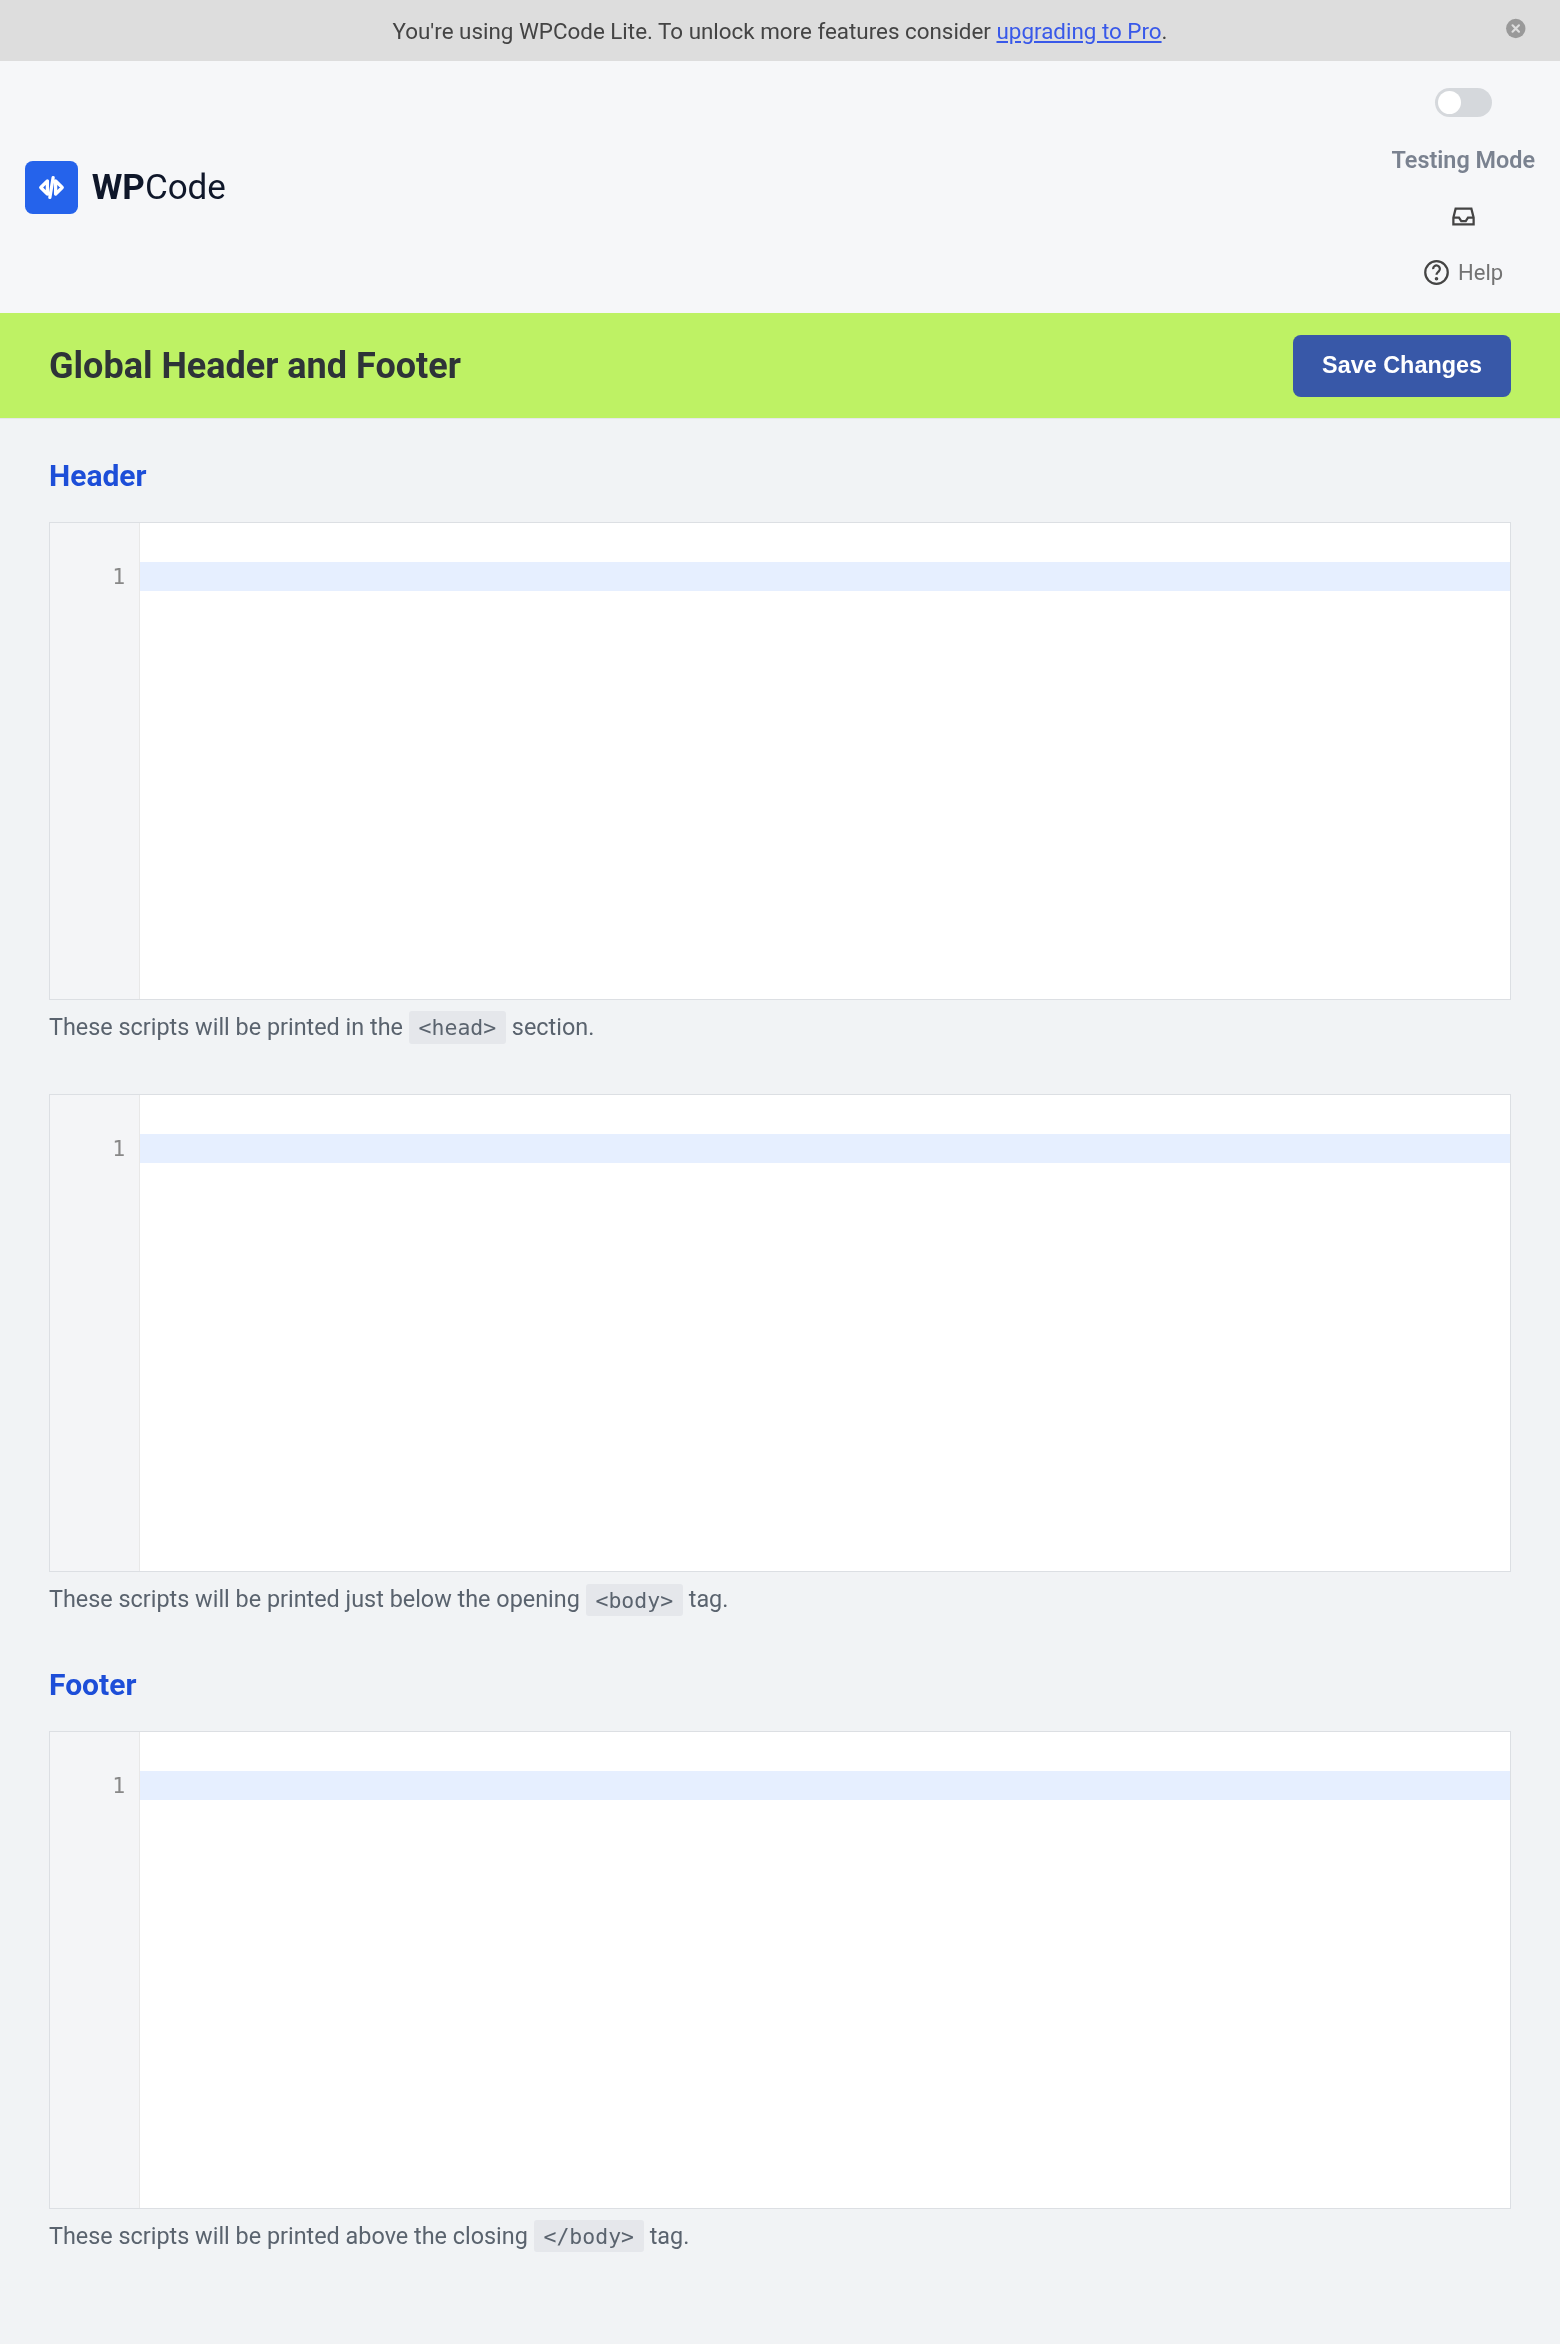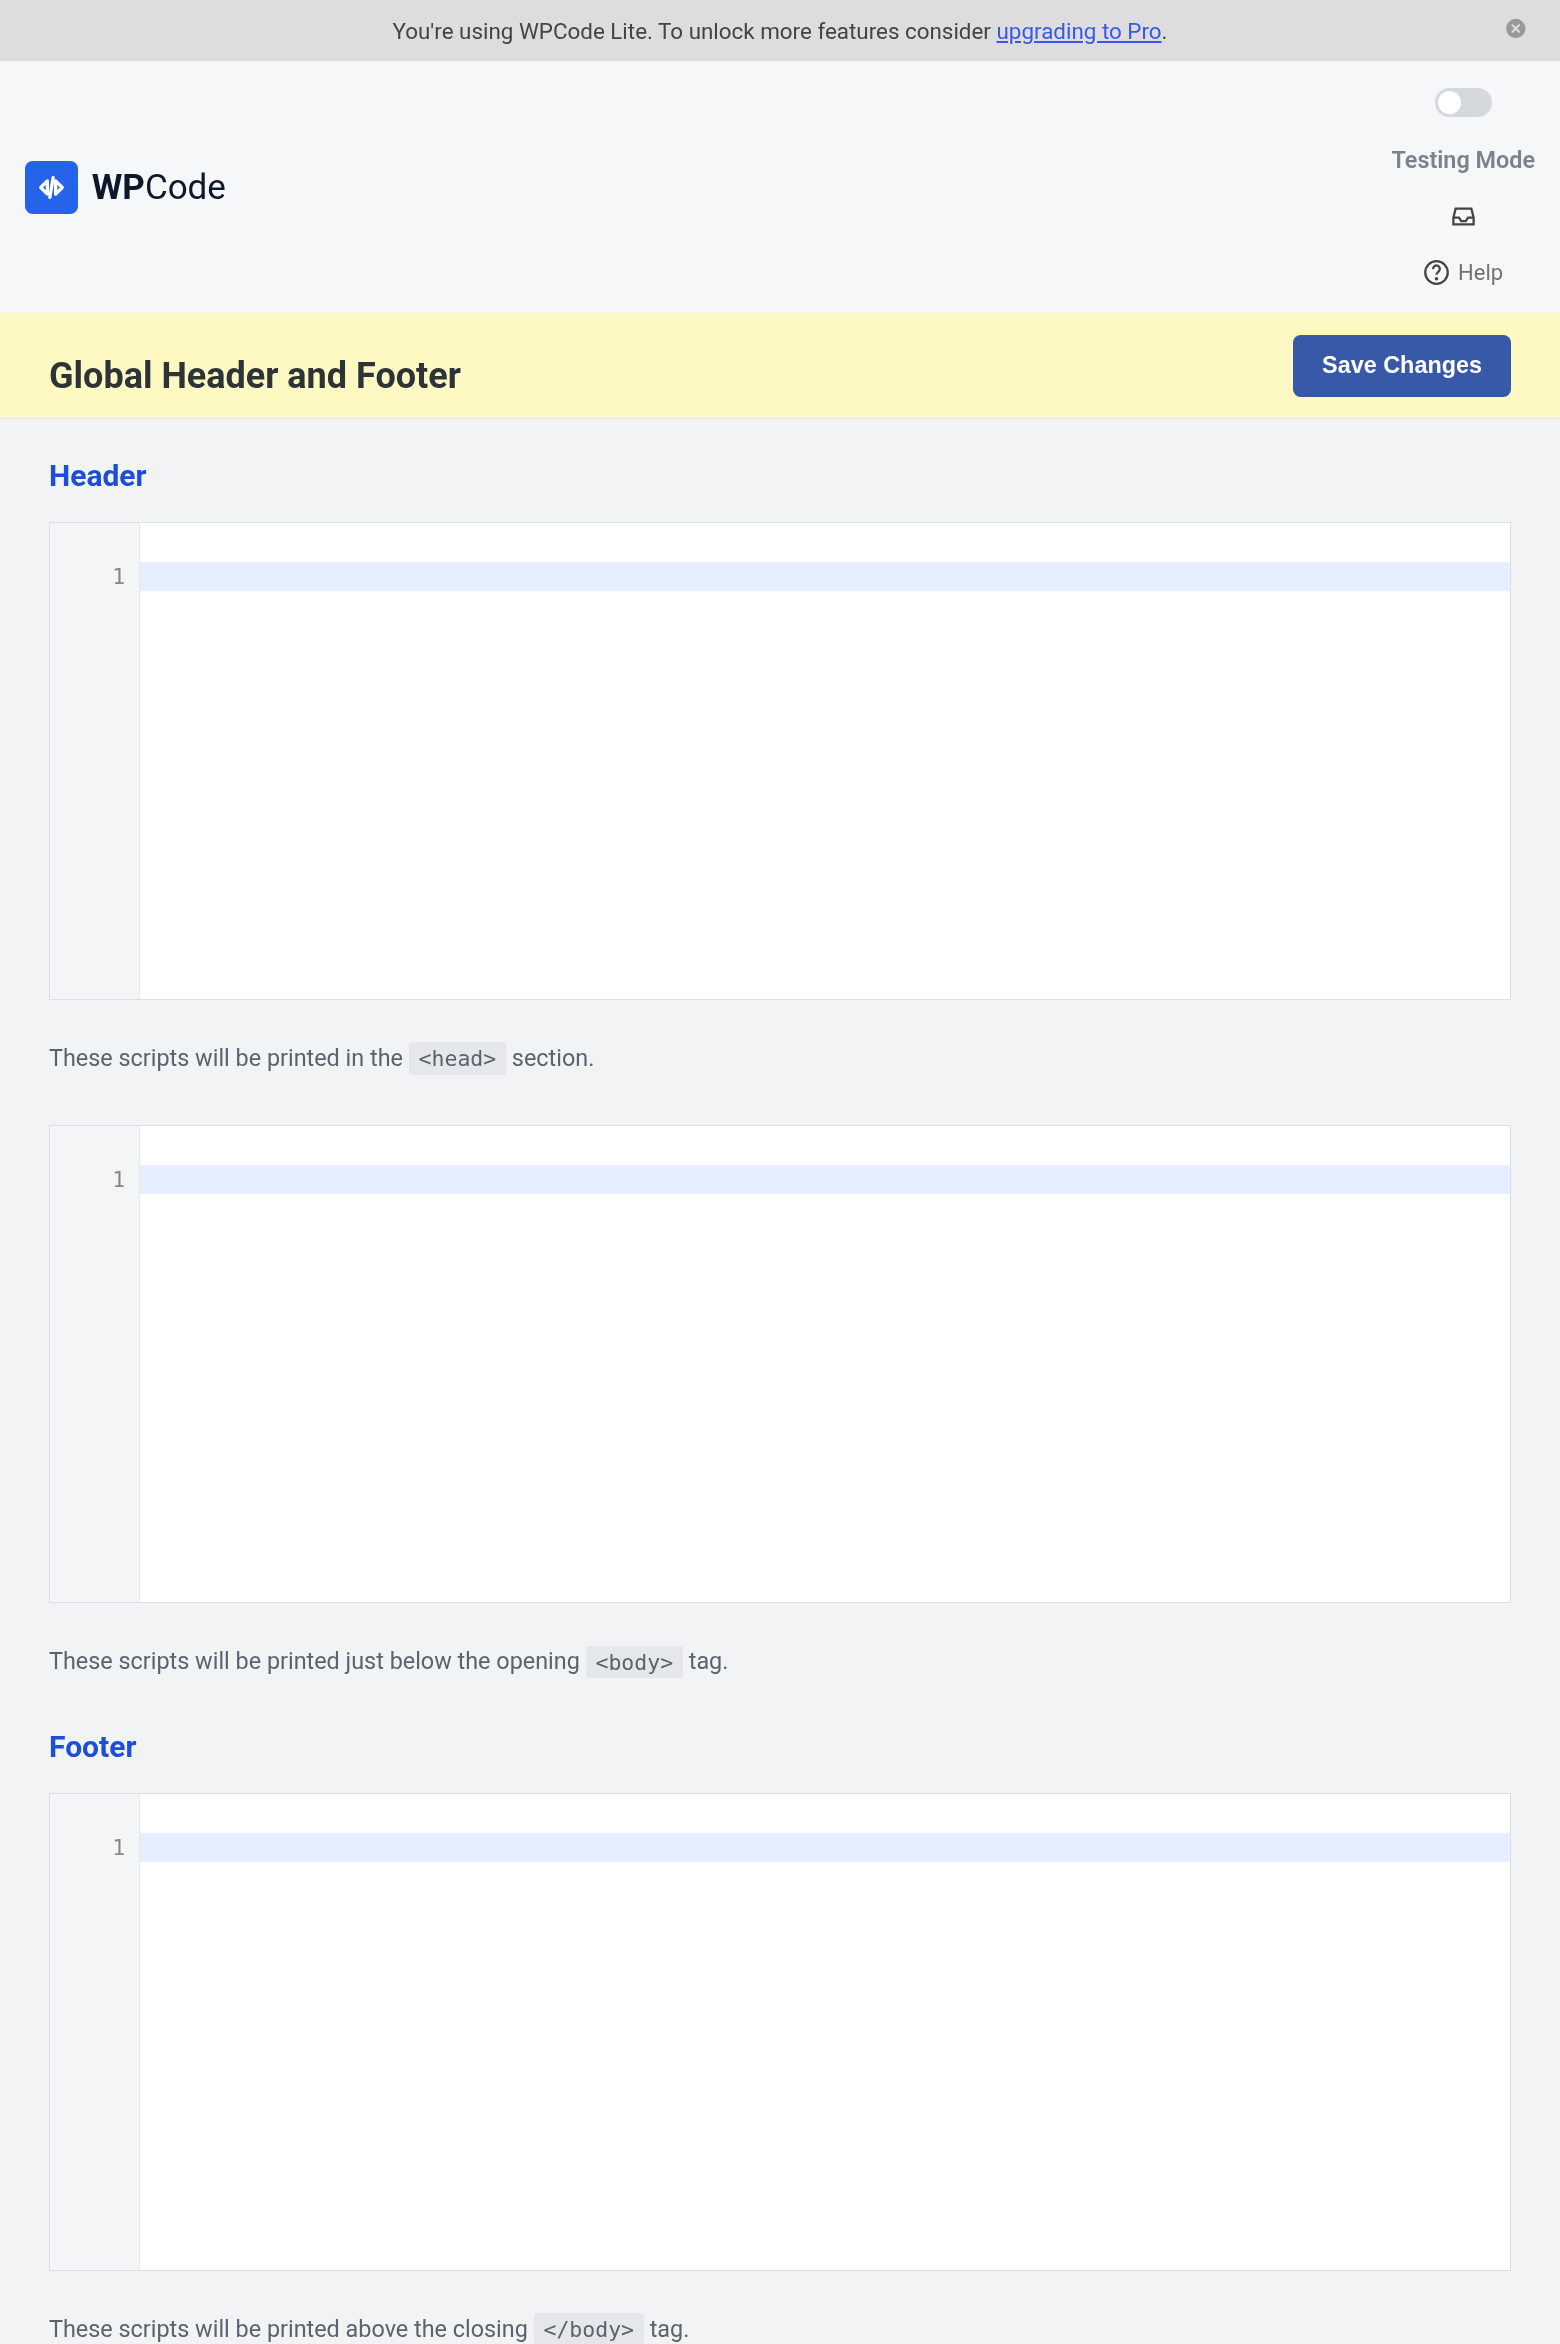--- a/index.html
+++ b/index.html
@@ -18,36 +18,36 @@
 .logo-text { font-size: 35px; font-weight: 400; color: #0f172a; }
 .logo-text .bold { font-weight: 700; }
 
 .top-right { display: flex; align-items: center; gap: 29px; flex-direction: column; }
 .toggle { width: 57px; height: 29px; background: #d5d8dc; border-radius: 14.6px; position: relative; cursor: pointer; }
 .toggle::after { content: ""; position: absolute; width: 23.4px; height: 23.4px; background: #fff; border-radius: 50%; top: 2.9px; left: 2.9px; }
 .testing-label { font-size: 23.4px; font-weight: 600; color: #7a8290; }
 .ico-btn { display: flex; align-items: center; gap: 7.8px; color: #737373; font-size: 22px; font-weight: 400; cursor: pointer; }
 .ico-btn svg { width: 27px; height: 27px; stroke: #444; }
 
-.page-title-bar { background: #fef9c3; border-bottom: 1px solid #e5e7eb; padding: 21.5px 49px; display: flex; align-items: flex-end; justify-content: space-between; }
+.page-title-bar { background: #bef264; border-bottom: 1px solid #e5e7eb; padding: 21.5px 49px; display: flex; align-items: center; justify-content: space-between; }
 .page-title { font-size: 36px; font-weight: 700; color: #2e3338; }
 .save-btn { background: #3858a8; color: #fff; border: none; border-radius: 7.8px; padding: 17.6px 29px; font-size: 23.4px; font-weight: 700; cursor: pointer; }
 
 .content { padding: 39px 49px 78px; }
 .section { margin-bottom: 49px; }
 .section h2 { font-size: 30px; font-weight: 700; color: #1d4ed8; margin-bottom: 29px; }
 
 .code-editor { border: 1px solid #dcdfe3; background: #fff; display: flex; height: 478px; }
 .gutter { width: 90px; background: #f4f5f7; border-right: 1px solid #e8e8e8; padding-top: 39px; }
 .line-num { text-align: right; padding-right: 13.7px; font-size: 21.5px; color: #888; line-height: 29px; font-family: monospace; }
 .code-area { flex: 1; padding-top: 39px; position: relative; }
 .active-line-bg { position: absolute; left: 0; right: 0; height: 29px; background: #e6efff; }
 .code-input { width: 100%; height: 100%; border: none; outline: none; resize: none; background: transparent; font-family: monospace; font-size: 21.5px; line-height: 29px; padding: 0 13.7px; position: relative; z-index: 1; }
 
-.hint { font-size: 23.4px; color: #5a636e; margin-top: 41px; line-height: 1.5; }
+.hint { font-size: 23.4px; color: #5a636e; margin-top: 10px; line-height: 1.5; }
 .hint code { background: #e5e7eb; padding: 3.9px 9.8px; border-radius: 2.9px; font-size: 21.5px; }
 </style>
 </head>
 <body>
 
 <div class="promo-bar">
   <span>
     <strong>You're using WPCode Lite</strong><span>. To unlock more features consider </span><a href="#">upgrading to Pro</a><span>.</span>
   </span>
   <span class="promo-close">

